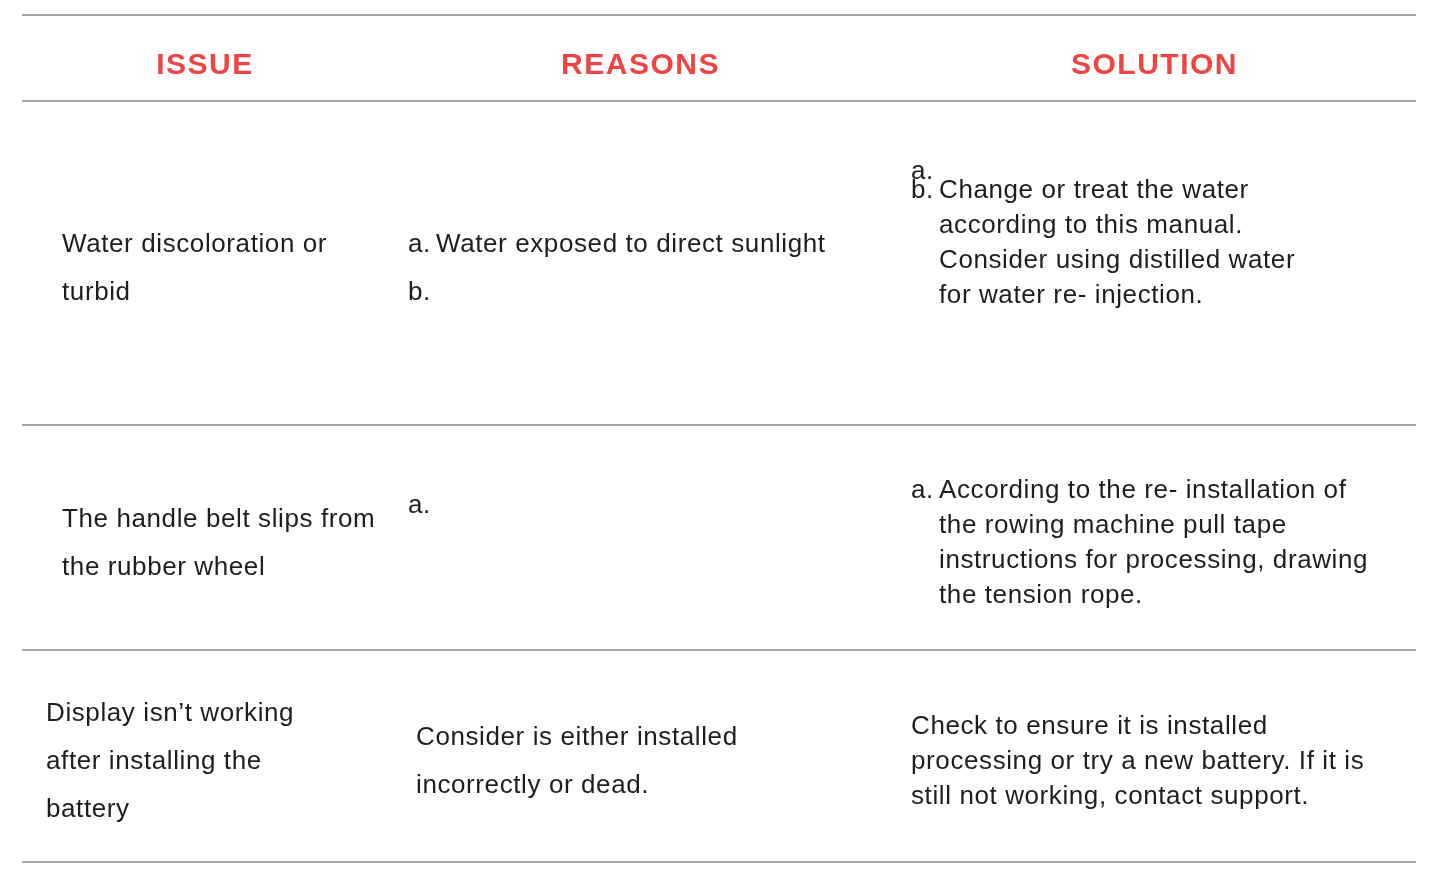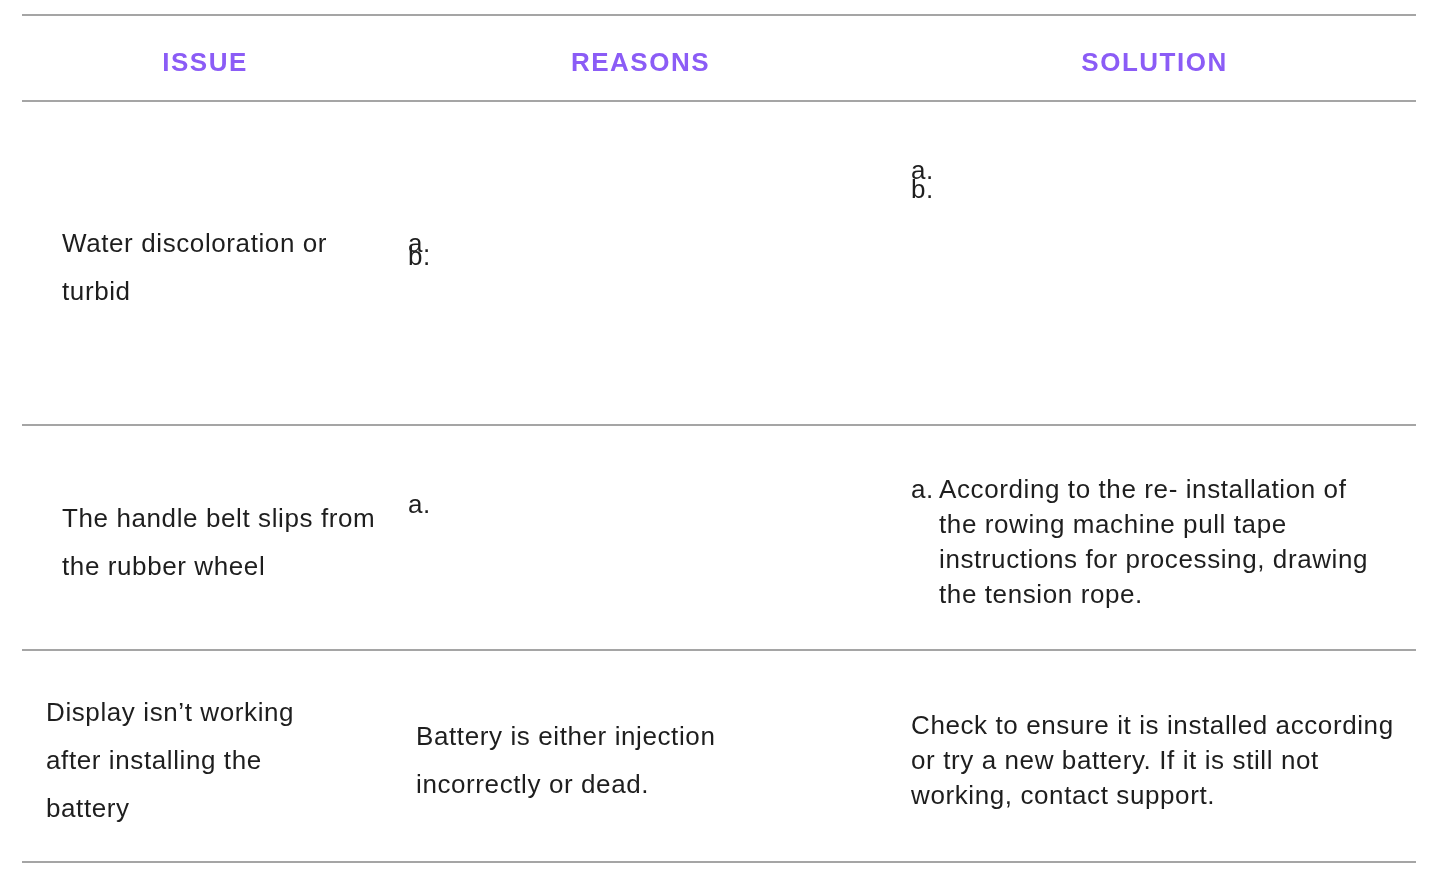--- a/index.html
+++ b/index.html
@@ -1,19 +1,19 @@
 <!DOCTYPE html>
 <html><head>
 <meta charset="utf-8">
 <style>
   html, body { margin: 0; padding: 0; background: #ffffff; }
   body { width: 1440px; height: 876px; position: relative; overflow: hidden; font-family: "Liberation Sans", sans-serif; color: #1e1e1e; }
   .table { position: absolute; left: 22px; top: 14px; width: 1394px; }
   .rule { position: absolute; left: 0; width: 1394px; height: 2px; background: #a5a5a5; }
-  .hdr { position: absolute; top: 33px; font-size: 26px; font-weight: bold; letter-spacing: 1.5px; text-align: center; color: #8b5cf6; }
+  .hdr { position: absolute; top: 33px; font-size: 30px; font-weight: bold; letter-spacing: 1.5px; text-align: center; color: #ef4444; }
   .cell { position: absolute; font-size: 26px; letter-spacing: 0.6px; }
   .plain { line-height: 48px; margin-left: 8px; }
   .list { margin: 0; padding: 0; list-style: none; }
   .list li { position: relative; padding-left: 28px; line-height: 35px; margin-bottom: 19px; }
   .list li:last-child { margin-bottom: 0; }
   .list.tight li { line-height: 38px; }
   .mk { position: absolute; left: 0; top: 0; }
 </style>
 </head>
 <body>
@@ -22,38 +22,38 @@
   <div class="rule" style="top:0"></div>
 
   <div class="hdr" style="left:0;width:366px">ISSUE</div>
   <div class="hdr" style="left:366px;width:505px">REASONS</div>
   <div class="hdr" style="left:871px;width:523px">SOLUTION</div>
 
   <div class="rule" style="top:86px"></div>
 
   <div class="cell plain" style="left:32px;top:205px;width:320px">Water discoloration or turbid</div>
   <ul class="cell list" style="left:386px;top:212px;width:480px;">
-    <li style="margin-bottom:13px"><span class="mk">a.</span></li>
+    <li style="margin-bottom:13px"><span class="mk">a.</span><span>Water exposed to direct sunlight</span></li>
     <li><span class="mk">b.</span></li>
   </ul>
   <ul class="cell list" style="left:889px;top:139px;width:420px">
     <li><span class="mk">a.</span></li>
-    <li><span class="mk">b.</span></li>
+    <li><span class="mk">b.</span><span>Change or treat the water according to this manual. Consider using distilled water for water re- injection.</span></li>
   </ul>
 
   <div class="rule" style="top:410px"></div>
 
   <div class="cell plain" style="left:32px;top:480px;width:320px">The handle belt slips from the rubber wheel</div>
   <ul class="cell list tight" style="left:386px;top:471px;width:430px">
     <li><span class="mk">a.</span></li>
   </ul>
   <ul class="cell list" style="left:889px;top:458px;width:470px">
     <li><span class="mk">a.</span><span>According to the re- installation of the rowing machine pull tape instructions for processing, drawing the tension rope.</span></li>
   </ul>
 
   <div class="rule" style="top:635px"></div>
 
   <div class="cell plain" style="left:16px;top:674px;width:300px">Display isn’t working after installing the battery</div>
-  <div class="cell plain" style="left:386px;top:698px;width:380px">Battery is either injection incorrectly or dead.</div>
-  <div class="cell" style="left:889px;top:694px;width:490px;line-height:35px">Check to ensure it is installed according or try a new battery. If it is still not working, contact support.</div>
+  <div class="cell plain" style="left:386px;top:698px;width:380px">Consider is either installed incorrectly or dead.</div>
+  <div class="cell" style="left:889px;top:694px;width:490px;line-height:35px">Check to ensure it is installed processing or try a new battery. If it is still not working, contact support.</div>
 
   <div class="rule" style="top:847px"></div>
 </div>
 
 </body></html>

